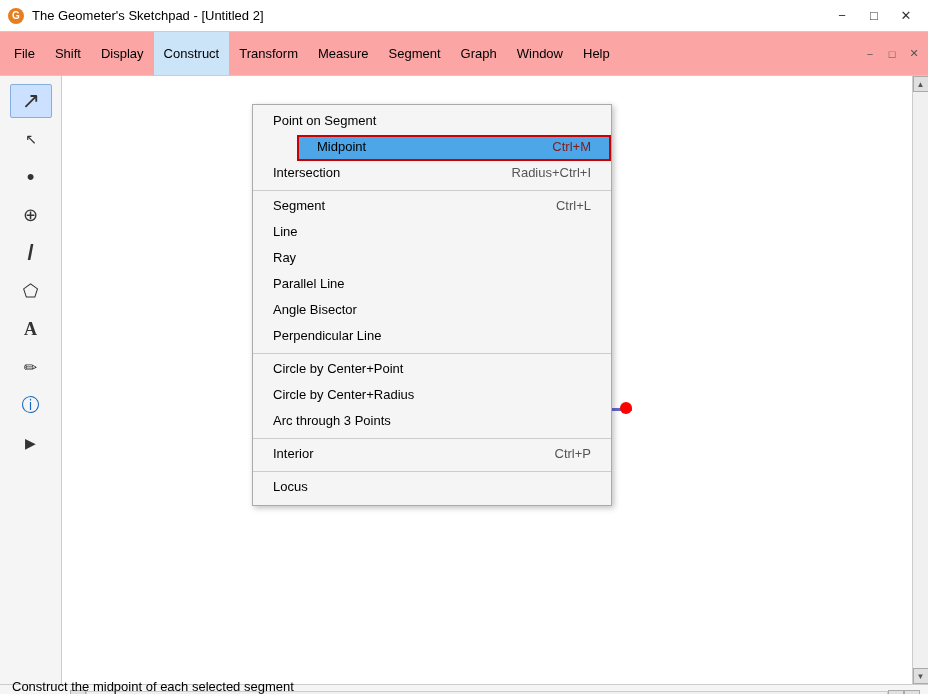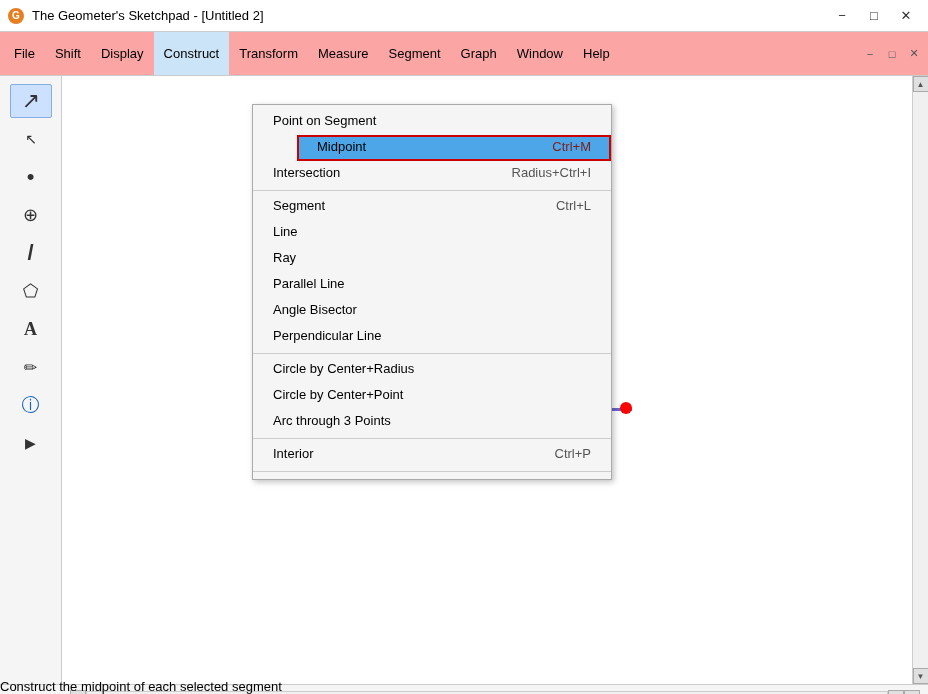--- a/index.html
+++ b/index.html
@@ -347,55 +347,59 @@
         <span class="shortcut"></span>
       </div>
 
       <div class="dropdown-item">
         <span>Perpendicular Line</span>
         <span class="shortcut"></span>
       </div>
       <div class="dropdown-separator"></div>
 
       <div class="dropdown-item">
+        <span>Circle by Center+Point</span>
+        <span class="shortcut"></span>
+      </div>
+
+      <div class="dropdown-item">
         <span>Circle by Center+Radius</span>
-        <span class="shortcut"></span>
-      </div>
-
-      <div class="dropdown-item">
-        <span>Circle by Center+Point</span>
         <span class="shortcut"></span>
       </div>
 
 
       <div class="dropdown-item">
         <span>Arc through 3 Points</span>
         <span class="shortcut"></span>
       </div>
       <div class="dropdown-separator"></div>
 
       <div class="dropdown-item">
         <span>Interior</span>
         <span class="shortcut">Ctrl+P</span>
       </div>
       <div class="dropdown-separator"></div>
 
+      <div class="dropdown-item">
+        <span>Locus</span>
+        <span class="shortcut"></span>
+      </div>
     </div>
   </div>
 
   <div class="right-scrollbar">
     <div class="scrollbar-btn">▲</div>
     <div class="scrollbar-track"></div>
     <div class="scrollbar-btn">▼</div>
   </div>
 </div>
 
 <div class="bottom-bar">
   <div class="bottom-scrollbar">
     <div class="hscroll-btn">◀</div>
     <div class="hscroll-track"></div>
     <div class="hscroll-btn">▶</div>
   </div>
   <div class="bottom-right-corner">◢</div>
-  <div style="position:absolute; left:0; bottom:0; height:16px; display:flex; align-items:center; padding-left:0;">
+  <div style="position:absolute; left:0; bottom:0; height:16px; display:flex; align-items:center; padding-left:12px;">
     <span class="status-text">Construct the midpoint of each selected segment</span>
   </div>
 </div>
 
 </body></html>

